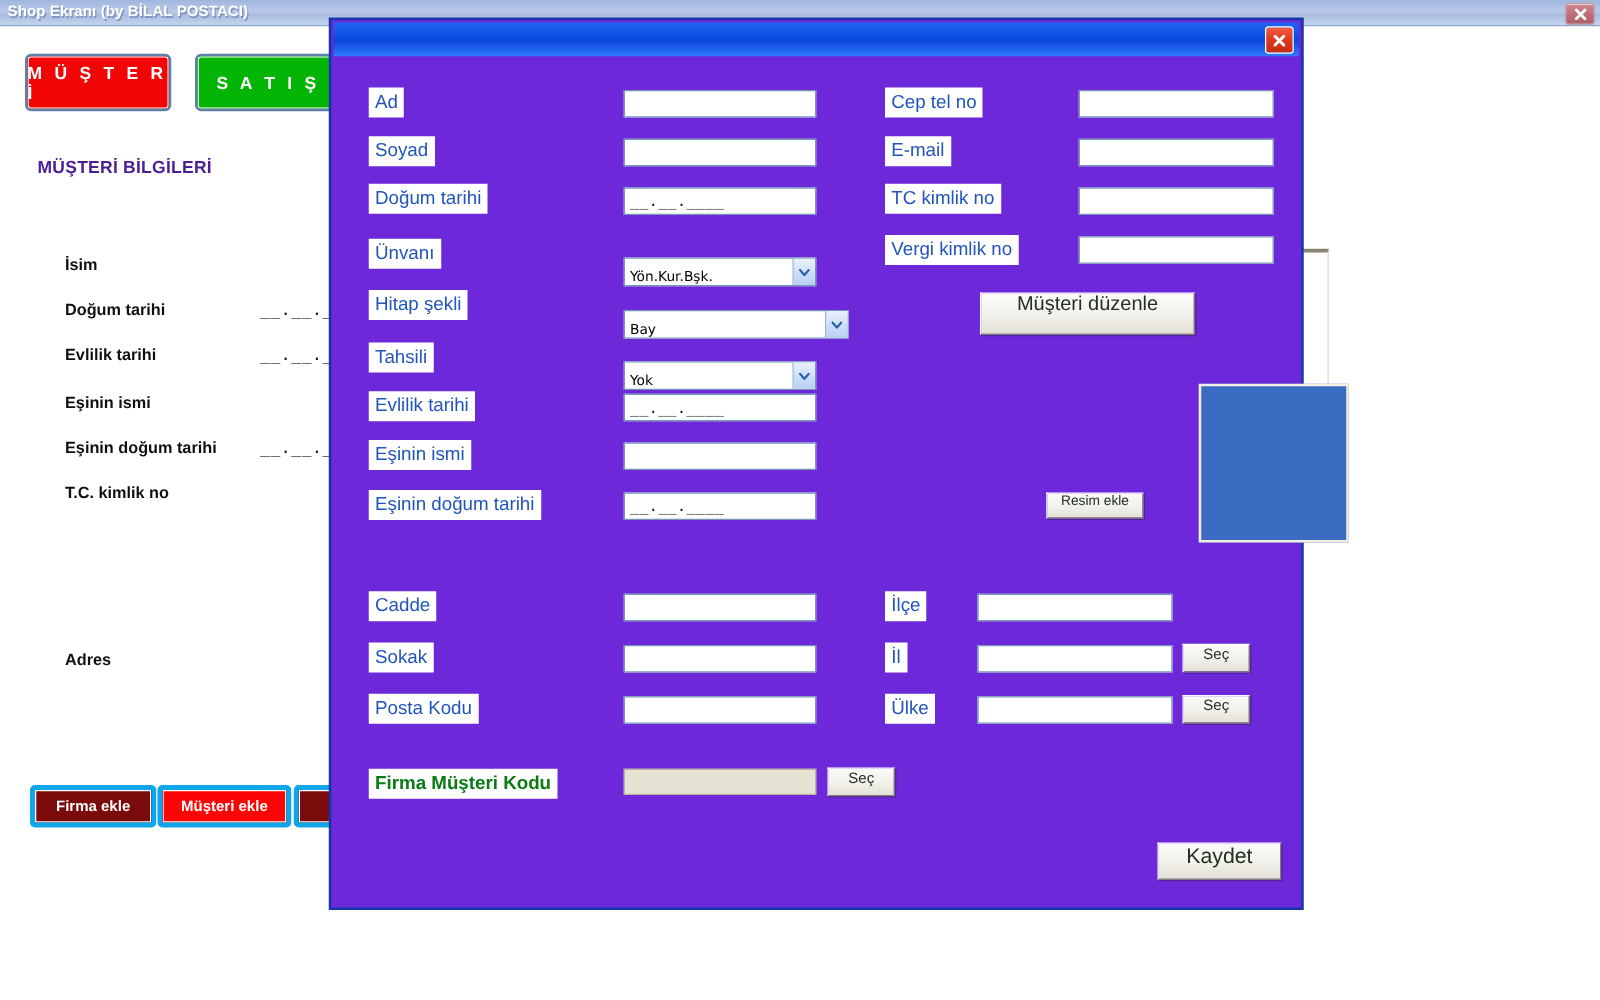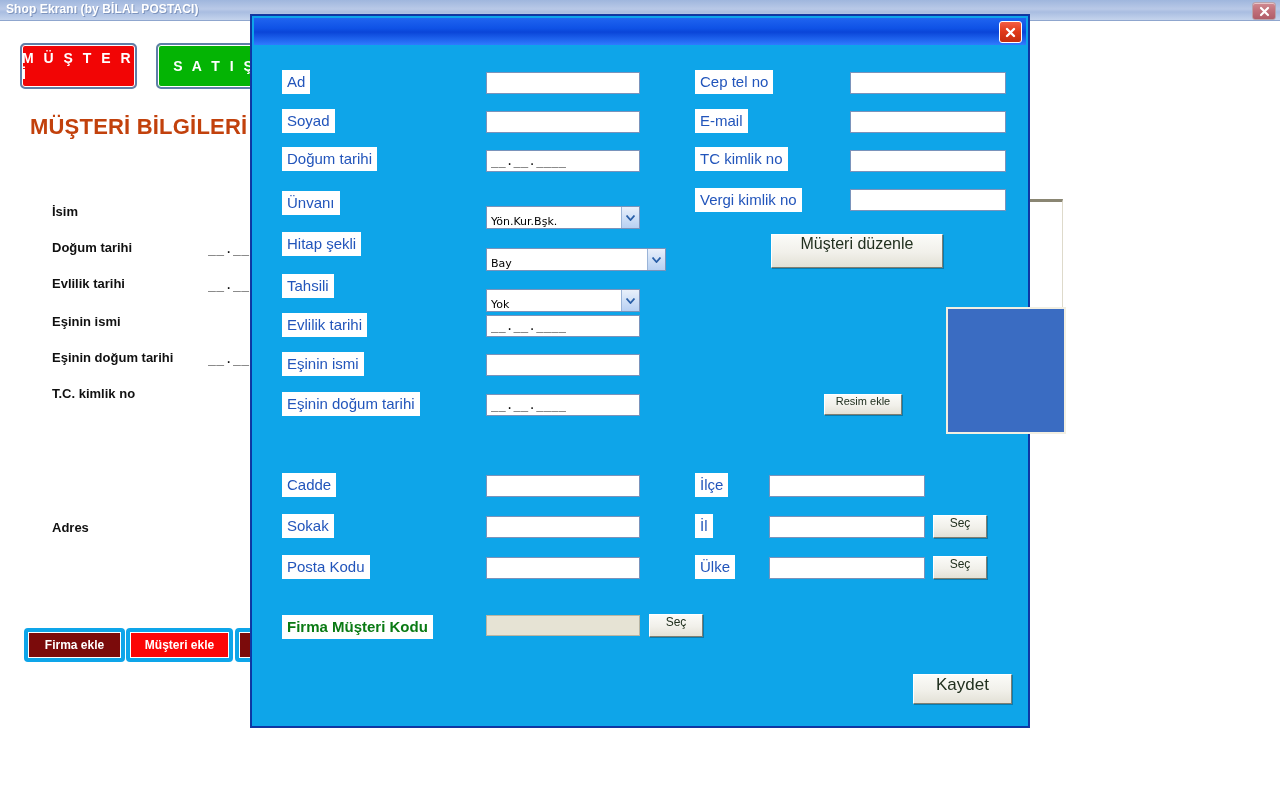--- a/index.html
+++ b/index.html
@@ -37,21 +37,21 @@
     display:flex;align-items:center;justify-content:center;
     font-size:14px;font-weight:bold;letter-spacing:3px;color:#ffffff;
     box-shadow:0 0 0 1px #ffffff inset;
   }
   #nav-musteri{left:20px;top:43px;width:113px;background:#f20505;}
   #nav-satis{left:156px;top:43px;width:113px;background:#04b404;}
   #nav-third{left:292px;top:43px;width:113px;background:#1a4fc0;}
 
   
   #panel-title{
-    position:absolute;left:30px;top:114px;font-size:22px;font-weight:bold;color:#c2410c;
+    position:absolute;left:30px;top:125px;font-size:14px;font-weight:bold;color:#4c1d95;
     letter-spacing:.2px;
   }
   .lbl{
     position:absolute;font-size:13px;font-weight:bold;color:#101010;white-space:nowrap;
   }
   .datemask{
     position:absolute;font-size:13px;color:#111;letter-spacing:.5px;white-space:nowrap;
     font-family:"DejaVu Sans Mono",monospace;
   }
 
@@ -65,22 +65,22 @@
   #btn-musteri-ekle{left:126px;width:99px;background:#fb0606;}
   #btn-third-ekle{left:235px;width:95px;background:#7b0b0b;}
 
   #bg-box{
     position:absolute;left:1028px;top:199px;width:33px;height:147px;
     border:1px solid #dedacb;border-top:3px solid #8a8673;background:#ffffff;
   }
 
   
   #dialog{
-    position:absolute;left:251px;top:15px;width:776px;height:710px;
-    background:#0ea5e9;
+    position:absolute;left:264px;top:15px;width:776px;height:710px;
+    background:#6d28d9;
     border:1px solid #0a36a8;
     box-shadow:0 0 0 1px #14389e;
   }
   #dlg-titlebar{
     position:absolute;left:2px;top:2px;width:772px;height:27px;
     background:linear-gradient(to bottom,#1f64f0 0%,#0f52e6 38%,#0a45d8 52%,#2f7bff 100%);
   }
   #dlg-close-btn{
     position:absolute;right:4px;top:3px;width:21px;height:20px;border-radius:3px;
     background:linear-gradient(to bottom,#f45d44 0%,#e03a1a 48%,#c42d10 100%);

